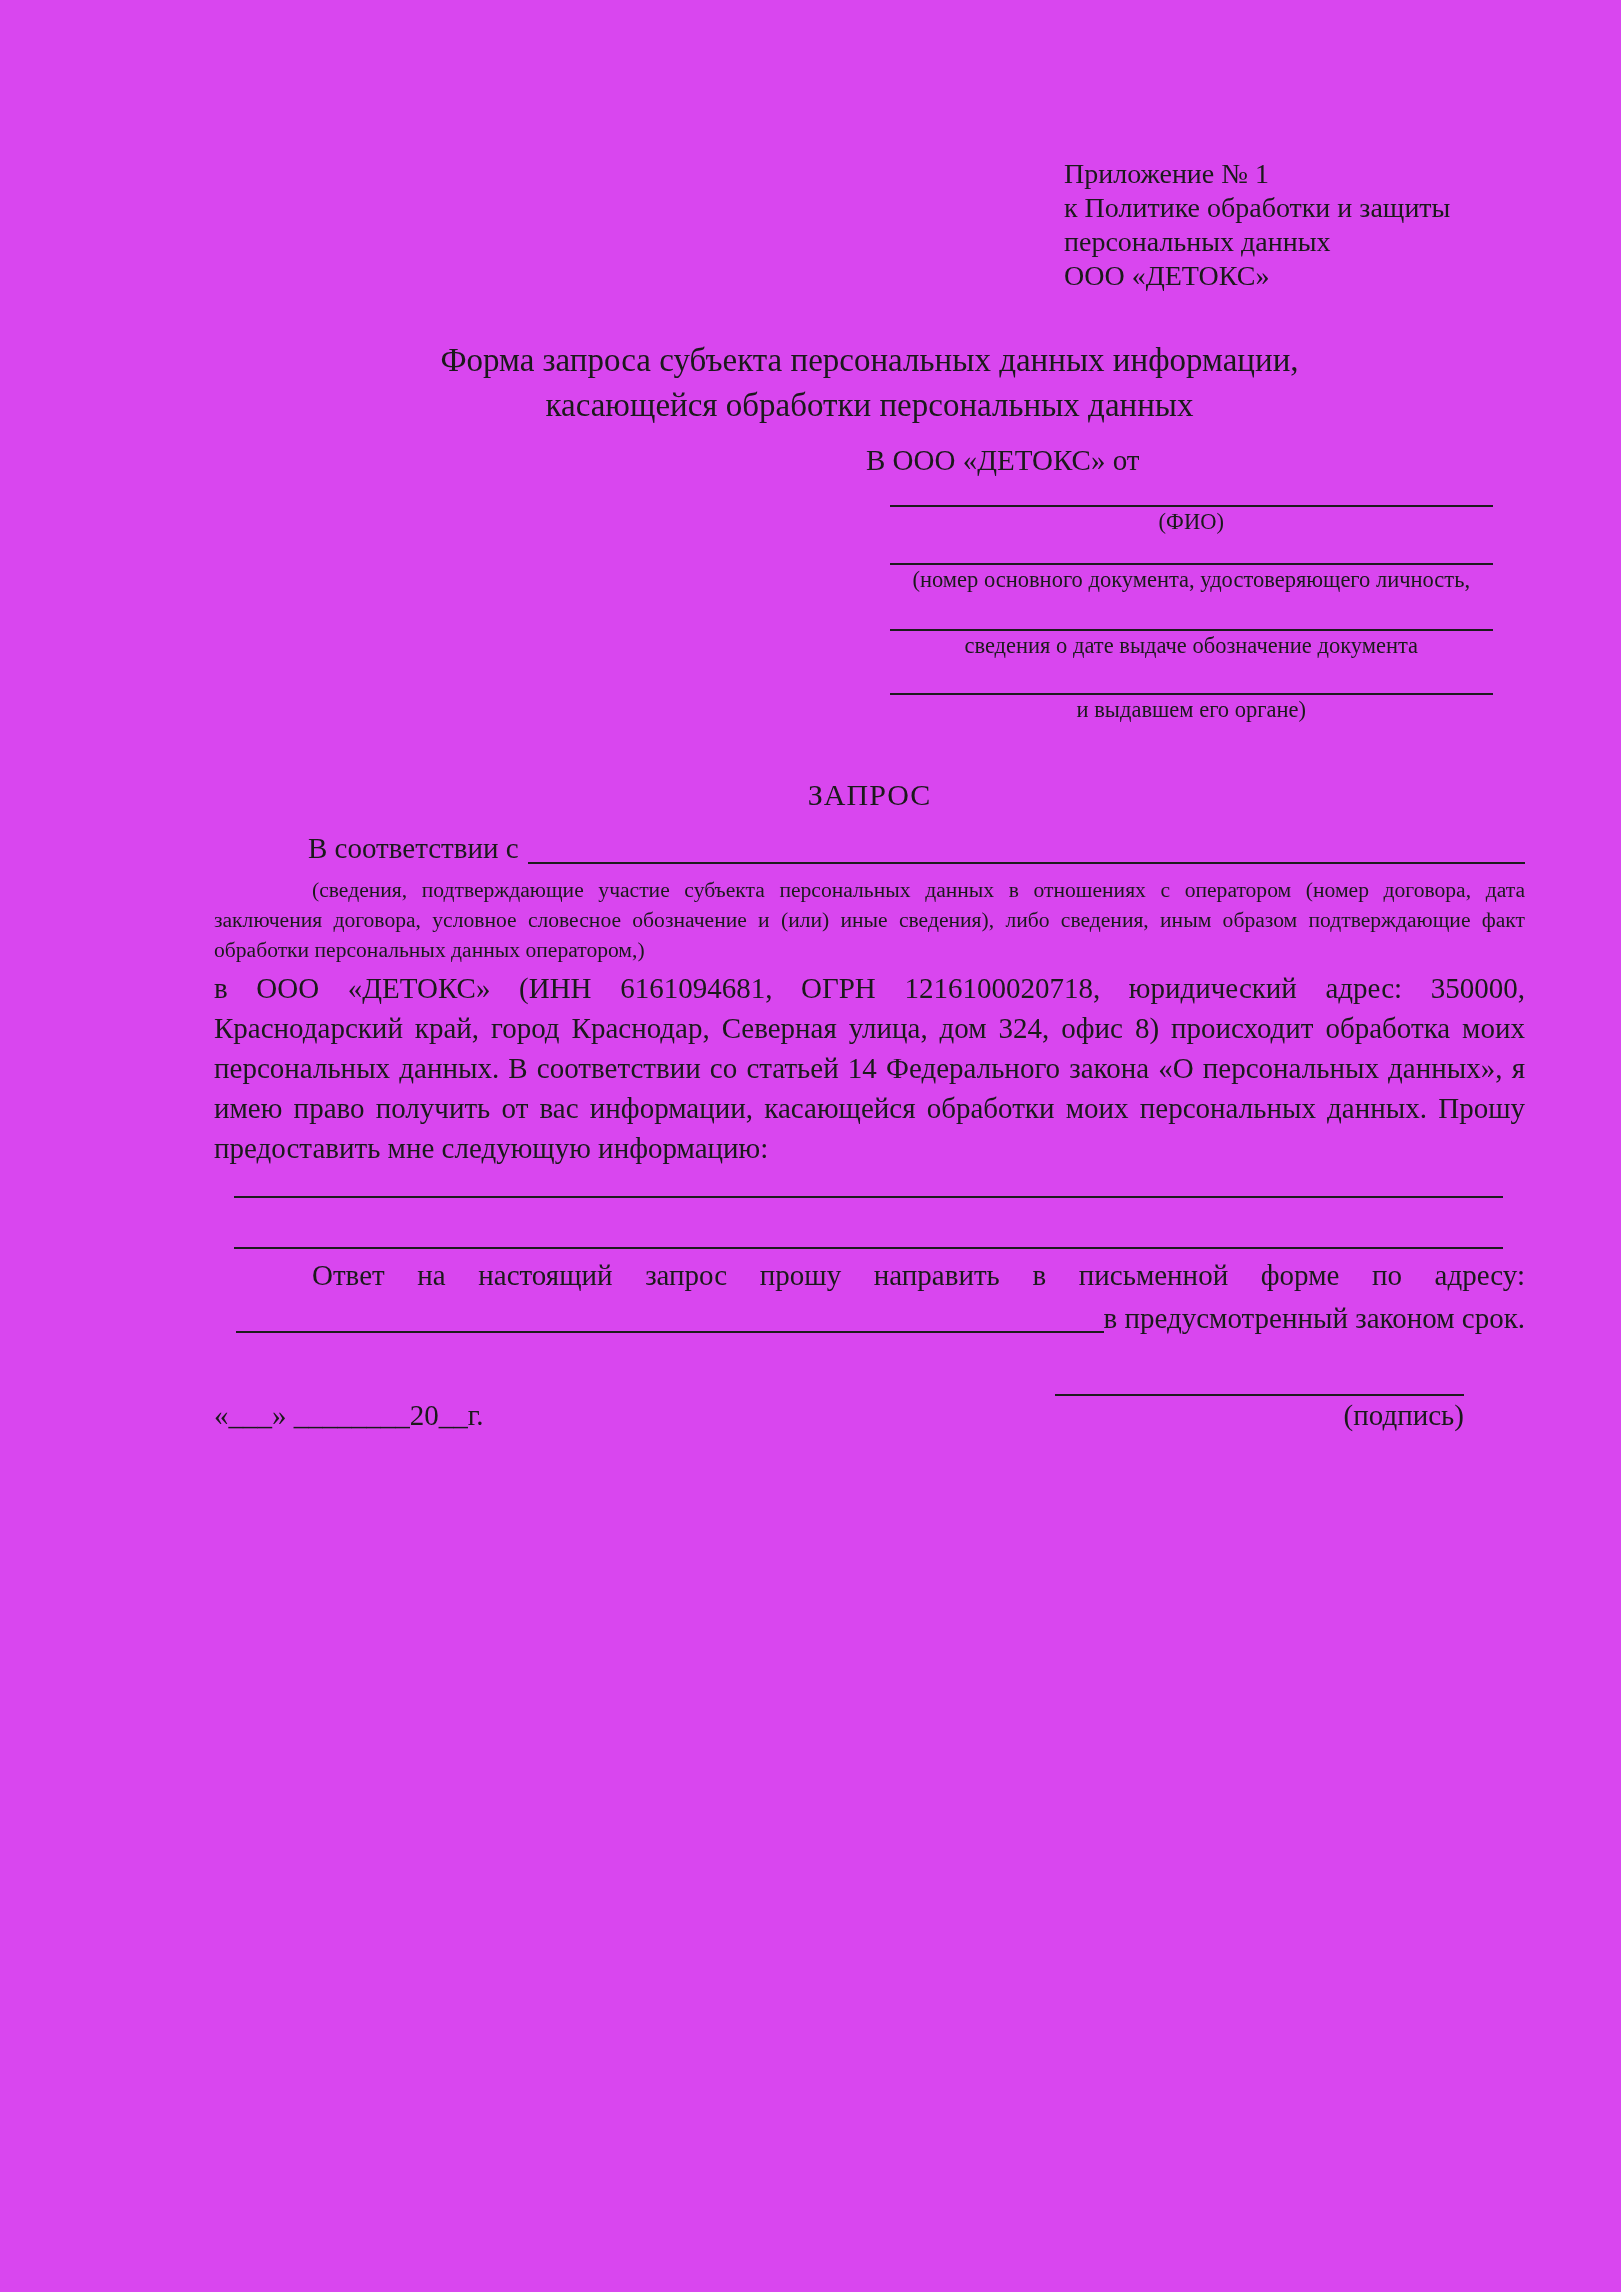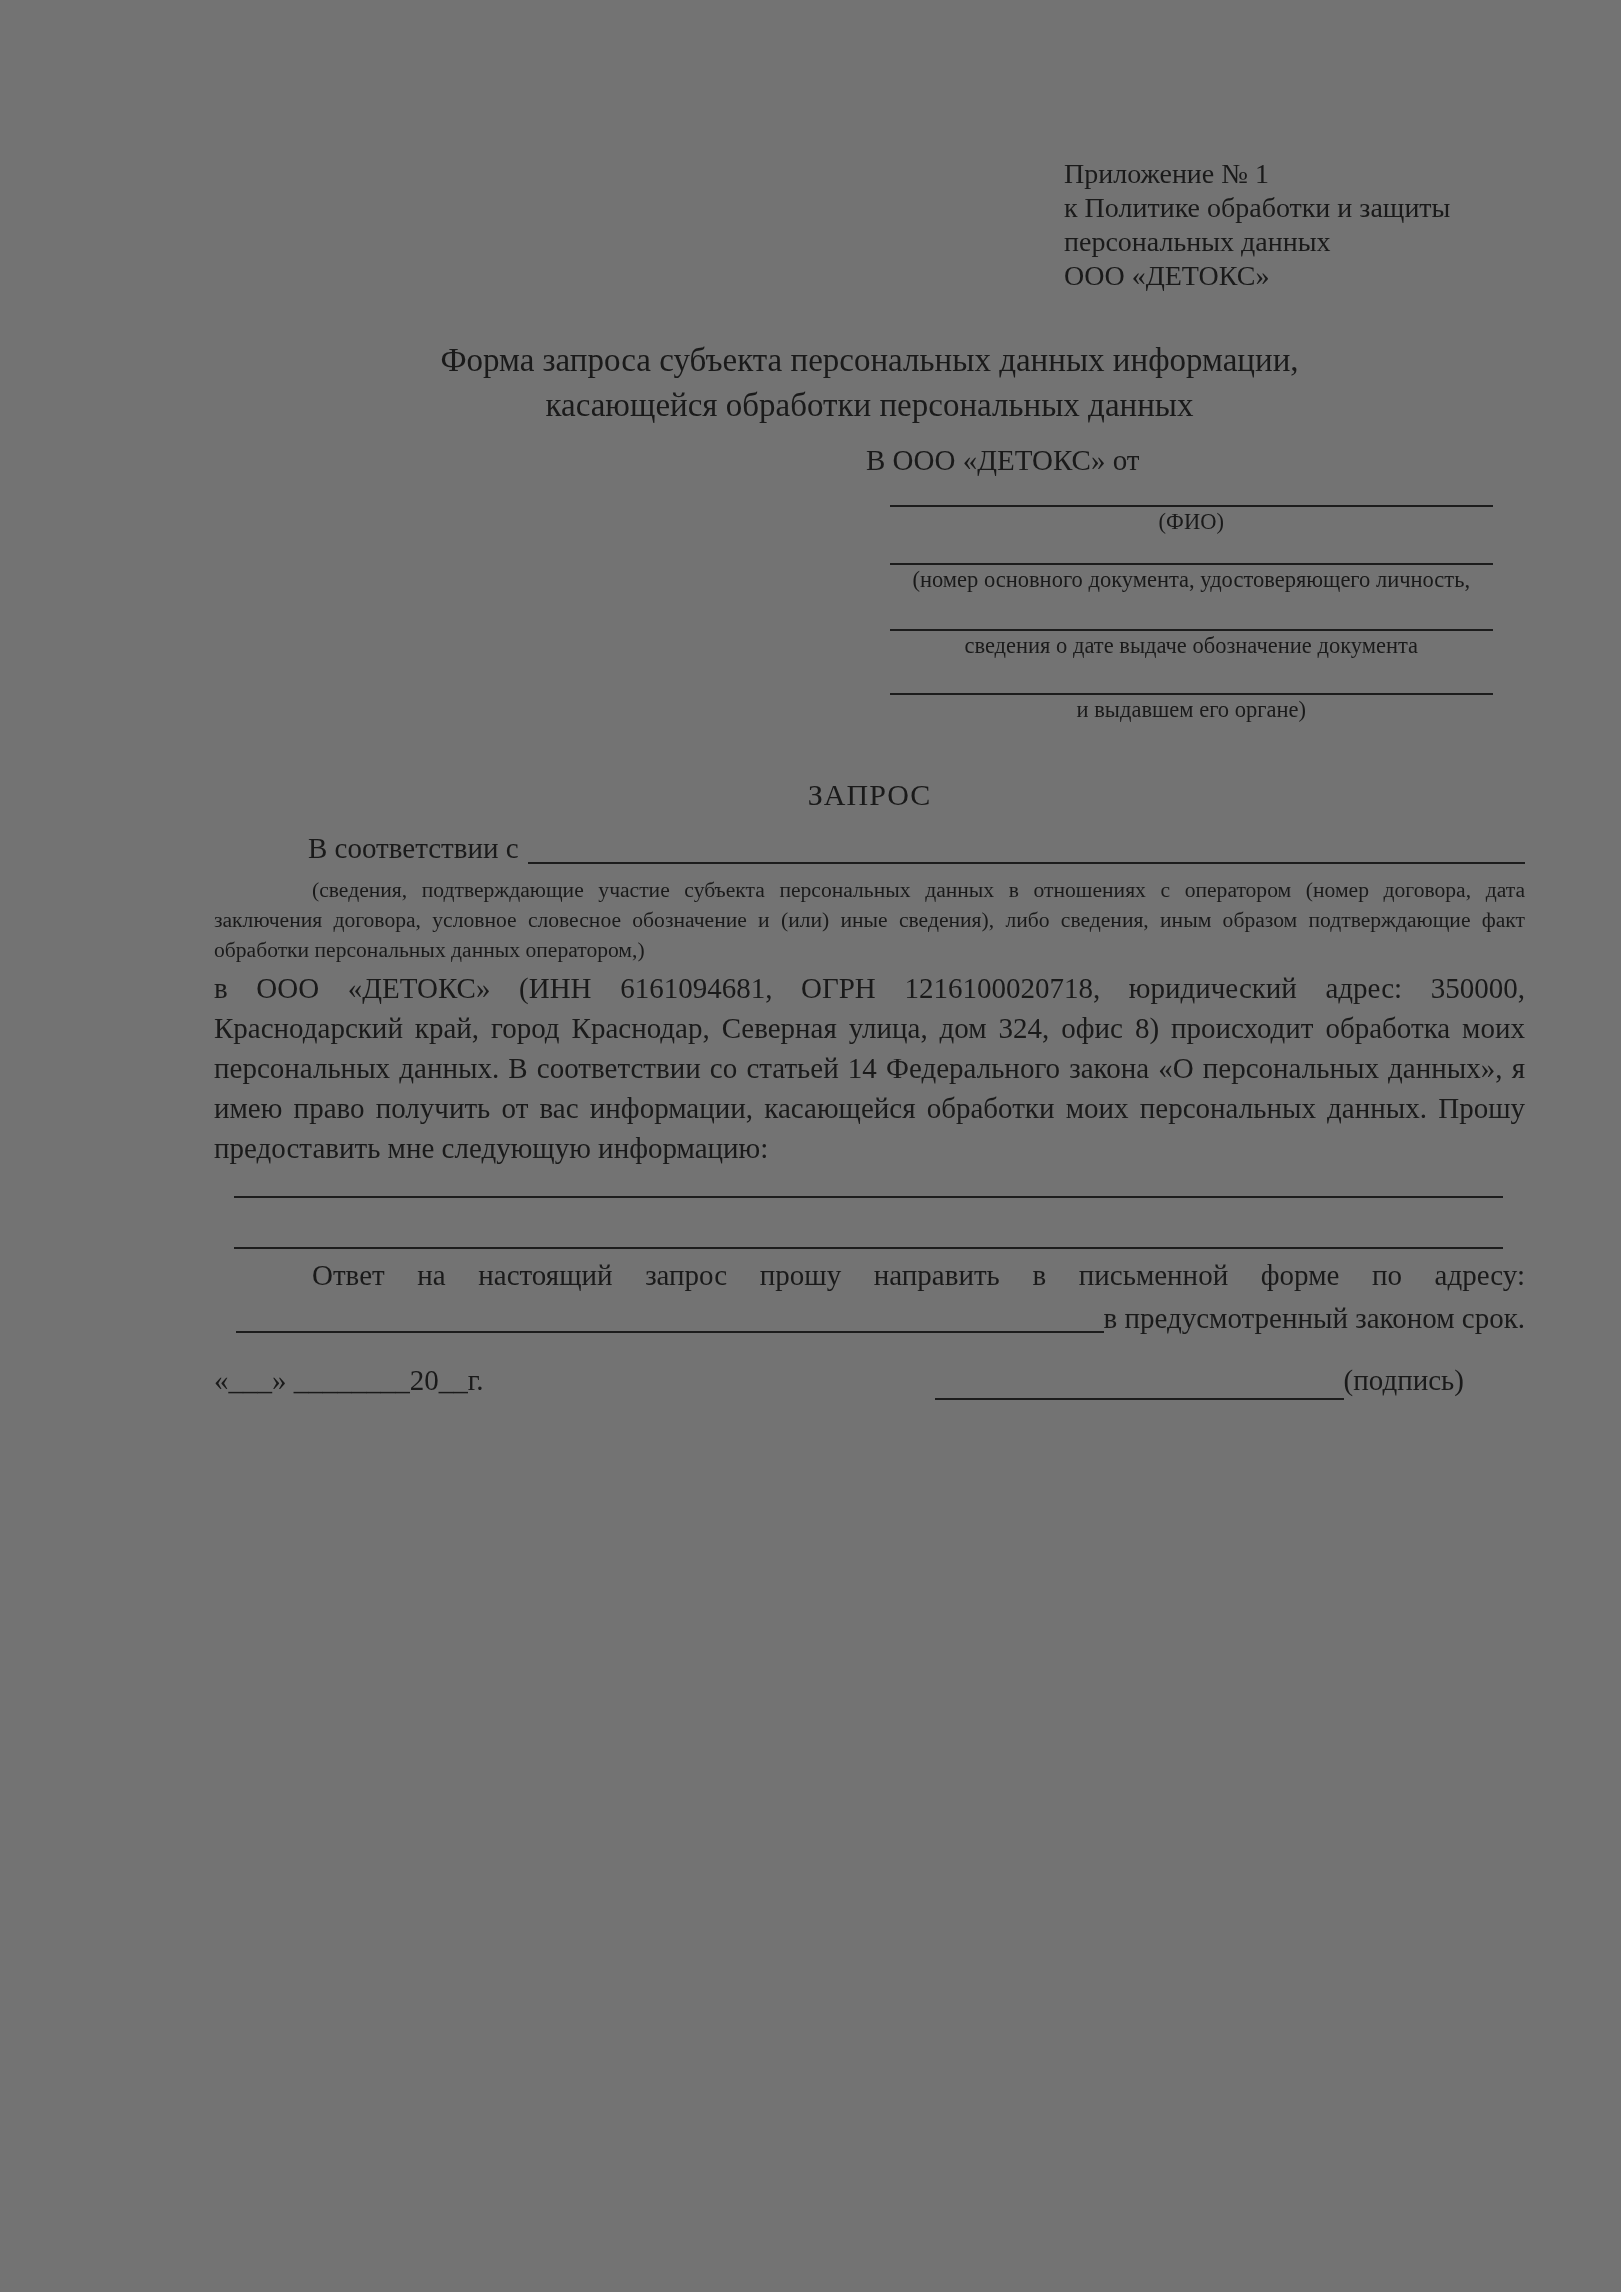--- a/index.html
+++ b/index.html
@@ -1,20 +1,20 @@
 <!DOCTYPE html>
 <html lang="ru"><head>
 <meta charset="utf-8">
 <style>
   html, body { margin: 0; padding: 0; background: #ffffff; }
   .page {
     position: relative;
     width: 1621px;
     height: 2293px;
-    background: #737373;
+    background: #d946ef;
     color: #1a1a1a;
     font-family: "Liberation Serif", "DejaVu Serif", serif;
     box-sizing: border-box;
     padding: 157px 96px 0 214px;
     overflow: hidden;
   }
   
   .annex { margin-left: 850px; font-size: 28px; line-height: 34px; }
   .annex div { white-space: nowrap; }
 
@@ -88,21 +88,21 @@
 
   .signature-row {
     display: flex;
     justify-content: space-between;
     align-items: flex-end;
     margin-top: 22px;
     font-size: 29px;
     line-height: 39px;
   }
   .signature-row .date-field { white-space: nowrap; }
-  .signature-group { display: flex; align-items: flex-end; margin-right: 61px; }
+  .signature-group { display: flex; align-items: flex-end; margin-right: 61px; flex-direction: column; }
   .signature-group .sig-line {
     display: inline-block;
     width: 409px;
     height: 33px;
     border-bottom: 2.9px solid #1c1c1c;
   }
   .signature-group .sig-caption { white-space: nowrap; }
 </style>
 </head>
 <body>

